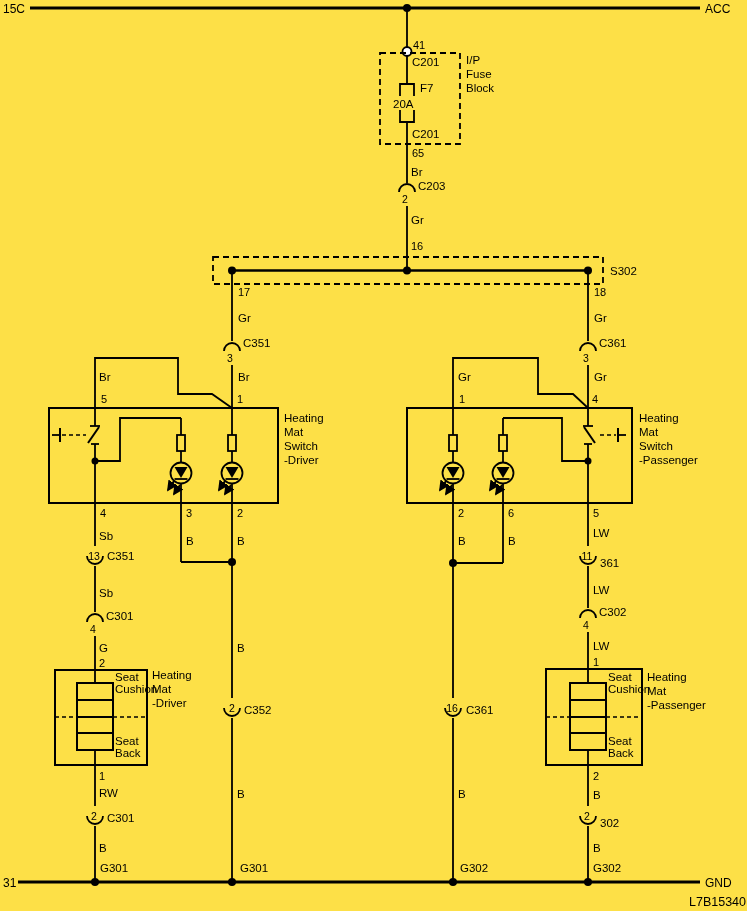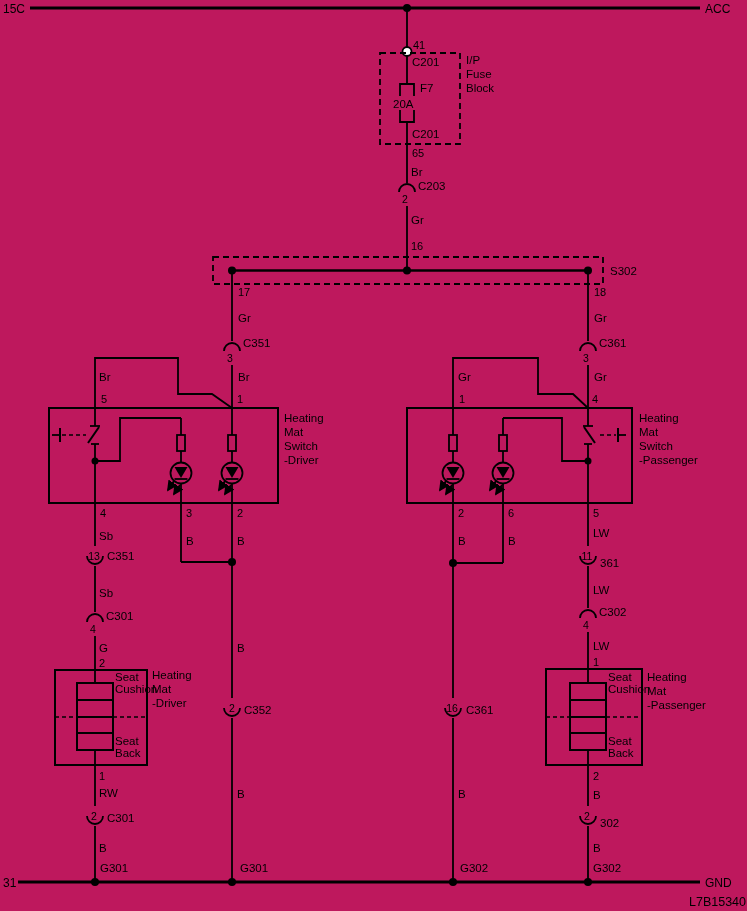--- a/index.html
+++ b/index.html
@@ -1,16 +1,16 @@
 <!DOCTYPE html>
 <html><head>
 <meta charset="utf-8">
 <style>
   html,body{margin:0;padding:0;background:#fff;}
-  #stage{position:relative;width:747px;height:911px;background:#be185d;overflow:hidden;text-align:center;}
+  #stage{position:relative;width:747px;height:911px;background:#fde047;overflow:hidden;text-align:center;}
   svg{position:absolute;left:0;top:0;}
   text{font-family:"Liberation Sans","DejaVu Sans",sans-serif;fill:#000;font-size:11.5px;}
   .rail-lbl{font-size:12px;}
   .pin{font-size:11px;}
   .cpin{font-size:10.5px;text-anchor:middle;}
   .code{font-size:12.5px;text-anchor:end;}
   .wire{stroke:#000;stroke-width:1.8;fill:none;}
   .wire-thick{stroke:#000;stroke-width:3;fill:none;}
   .bus{stroke:#000;stroke-width:2.5;fill:none;}
   .boxline{stroke:#000;stroke-width:2;fill:none;}

